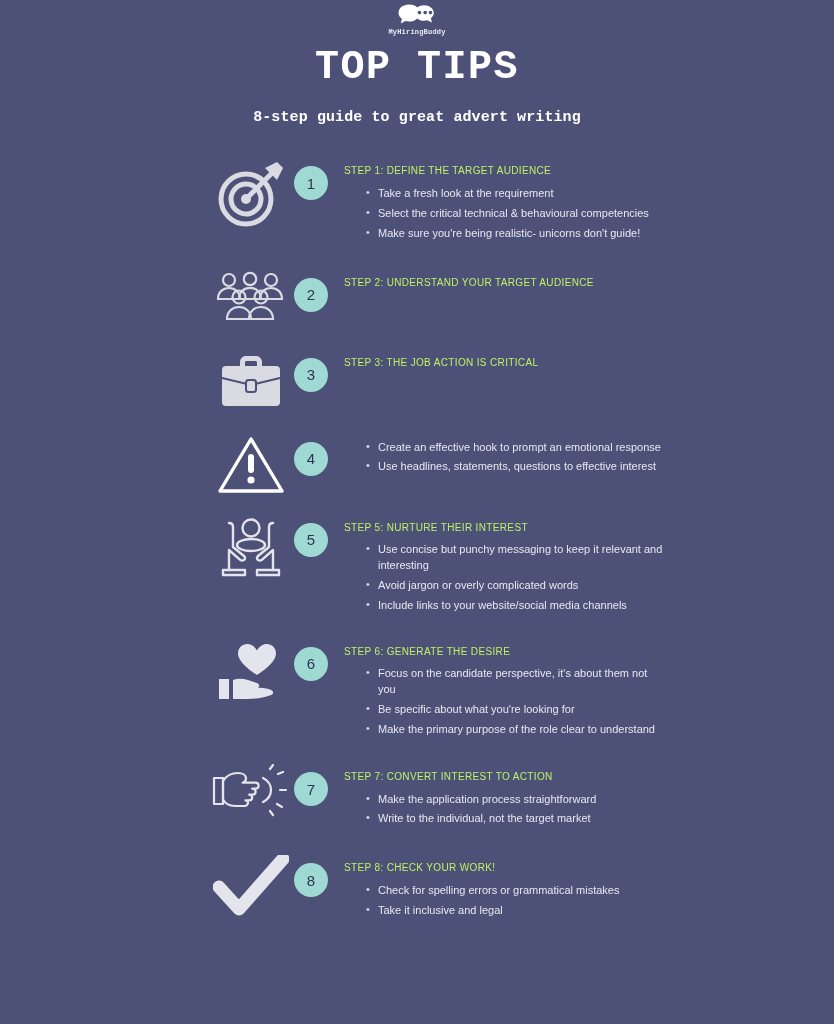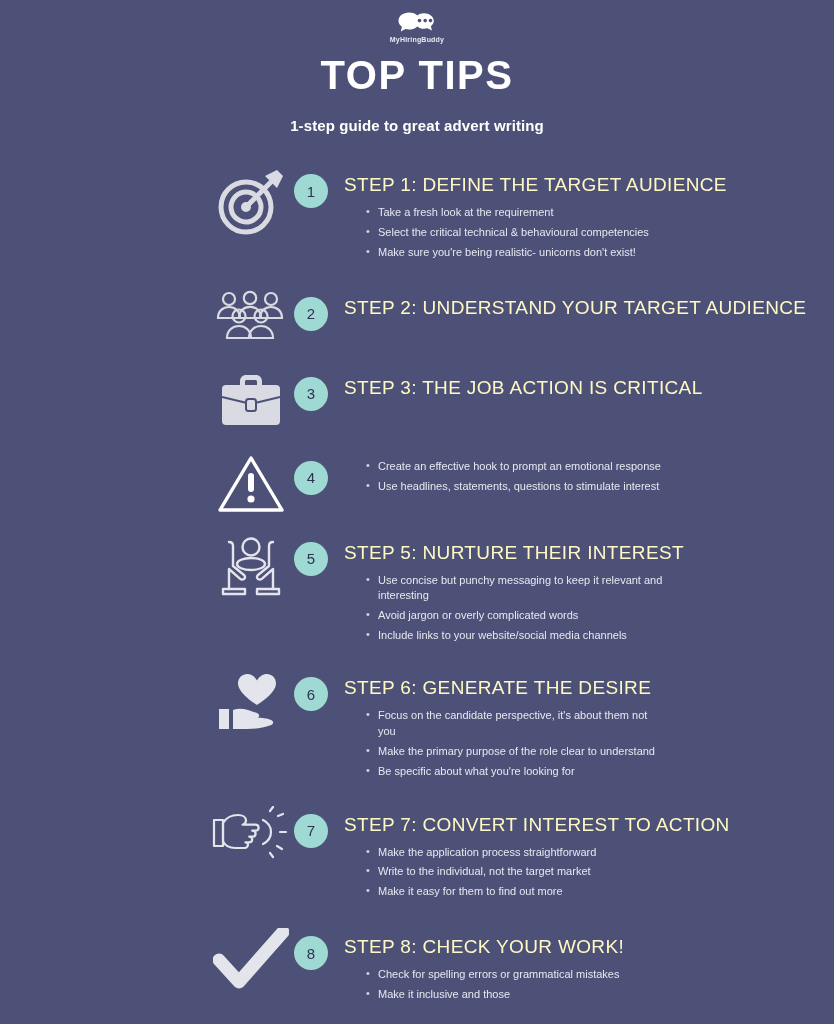--- a/index.html
+++ b/index.html
@@ -13,22 +13,22 @@
   body {
     background: #4e5177;
     font-family: "Liberation Sans", sans-serif;
     color: #ffffff;
     position: relative;
   }
 
   
   .header {
     width: 100%;
-    padding-top: 8px;
     text-align: center;
+    font-family: Liberation Mono, monospace;
   }
 
   .logo-wrap {
     display: flex;
     flex-direction: column;
     align-items: center;
     justify-content: center;
     height: 38px;
   }
 
@@ -95,22 +95,22 @@
     margin-right: 16px;
     margin-top: 10px;
   }
 
   .step-body {
     flex: 1;
     padding-right: 18px;
   }
 
   .step-title {
-    font-size: 19px;
-    color: #fef9c3;
+    font-size: 10px;
+    color: #bef264;
     letter-spacing: 0.35px;
     line-height: 1.25;
     padding-top: 9px;
     font-weight: normal;
   }
 
   .step-points {
     list-style: none;
     margin-top: 8px;
     padding-left: 22px;
@@ -159,21 +159,21 @@
         <path d="M27 2.2c-5.2 0-9.4 3.3-9.4 7.8s4.2 7.8 9.4 7.8c1.2 0 2.4-.2 3.4-.5l4.6 2.3-1.2-4.4c1.9-1.4 3-3.4 3-5.2 0-4.5-4.5-7.8-9.8-7.8z" fill="#ffffff"></path>
         <circle cx="22.5" cy="9.6" r="1.8" fill="#4e5177"></circle>
         <circle cx="28.2" cy="9.6" r="1.8" fill="#4e5177"></circle>
         <circle cx="33.5" cy="9.6" r="1.8" fill="#4e5177"></circle>
       </svg>
     </span>
     <span class="logo-text">MyHiringBuddy</span>
   </div>
 
   <h1 class="main-title">TOP TIPS</h1>
-  <h2 class="sub-title">1-step guide to great advert writing</h2>
+  <h2 class="sub-title">8-step guide to great advert writing</h2>
 </div>
 
 <div class="steps">
 
   <div class="step-row row-1">
     <div class="step-icon">
       <svg class="icon-svg" width="72" height="72" viewBox="0 0 72 72">
         <g fill="none" stroke="#d9dae2" stroke-width="5">
           <circle cx="31" cy="41" r="25"></circle>
           <circle cx="31" cy="41" r="15"></circle>
@@ -182,21 +182,21 @@
         <path d="M31 41 L58 14" stroke="#d9dae2" stroke-width="5" stroke-linecap="round"></path>
         <path d="M50 10 L62 4 L68 10 L62 22 Z" fill="#d9dae2"></path>
       </svg>
     </div>
     <div class="step-badge">1</div>
     <div class="step-body">
       <div class="step-title">STEP 1: DEFINE THE TARGET AUDIENCE</div>
       <ul class="step-points">
         <li>Take a fresh look at the requirement</li>
         <li>Select the critical technical &amp; behavioural competencies</li>
-        <li>Make sure you're being realistic- unicorns don't exist!</li>
+        <li>Make sure you're being realistic- unicorns don't guide!</li>
       </ul>
     </div>
   </div>
 
   <div class="step-row row-2">
     <div class="step-icon">
       <svg class="icon-svg" width="72" height="56" viewBox="0 0 72 56">
         <g fill="none" stroke="#d9dae2" stroke-width="2.2">
           <circle cx="14" cy="10" r="6"></circle>
           <path d="M3 29c0-7 5-11 11-11s11 4 11 11z"></path>
@@ -237,21 +237,21 @@
       <svg class="icon-svg" width="70" height="62" viewBox="0 0 70 62">
         <path d="M35 5 L66 57 H4 Z" fill="none" stroke="#ffffff" stroke-width="3.4" stroke-linejoin="round"></path>
         <rect x="32" y="20" width="6" height="19" rx="3" fill="#ffffff"></rect>
         <circle cx="35" cy="46" r="3.6" fill="#ffffff"></circle>
       </svg>
     </div>
     <div class="step-badge">4</div>
     <div class="step-body">
       <ul class="step-points">
         <li>Create an effective hook to prompt an emotional response</li>
-        <li>Use headlines, statements, questions to stimulate interest</li>
+        <li>Use headlines, statements, questions to effective interest</li>
       </ul>
     </div>
   </div>
 
   <div class="step-row row-5">
     <div class="step-icon">
       <svg class="icon-svg" width="70" height="66" viewBox="0 0 70 66">
         <g fill="none" stroke="#e3e4ec" stroke-width="2.4" stroke-linejoin="round" stroke-linecap="round">
           <circle cx="35" cy="13" r="8.5"></circle>
           <ellipse cx="35" cy="30" rx="14" ry="6"></ellipse>
@@ -279,22 +279,22 @@
         <path d="M42 36C42 36 23 24.5 23 14.5 23 8.8 27.4 5 32.2 5c3.9 0 7.6 2.6 9.8 6.4C44.2 7.6 47.9 5 51.8 5 56.6 5 61 8.8 61 14.5 61 24.5 42 36 42 36z" fill="#e3e4ec"></path>
         <path d="M4 40 h10 v20 H4 z" fill="#e3e4ec"></path>
         <path d="M18 41c5-2 10-1.5 15 0l9 3c3 1 3 5-0.5 5H33c7 0 16-1 23 2 3 1.3 3 4-0.5 5.3-7 2.5-15 3.7-23 3.7H18z" fill="#e3e4ec"></path>
       </svg>
     </div>
     <div class="step-badge">6</div>
     <div class="step-body">
       <div class="step-title">STEP 6: GENERATE THE DESIRE</div>
       <ul class="step-points">
         <li>Focus on the candidate perspective, it's about them not you</li>
+        <li>Be specific about what you're looking for</li>
         <li>Make the primary purpose of the role clear to understand</li>
-        <li>Be specific about what you're looking for</li>
       </ul>
     </div>
   </div>
 
   <div class="step-row row-7">
     <div class="step-icon">
       <svg class="icon-svg" width="82" height="54" viewBox="0 0 82 54">
         <g fill="none" stroke="#e3e4ec" stroke-width="2.2" stroke-linejoin="round" stroke-linecap="round">
           <path d="M4 14 h9 v26 H4 z"></path>
           <path d="M13 17c3-5 9-8 15-8 5 0 8 2.5 8 5.5 0 2-1.3 3.5-3.4 4.2h12.6c2 0 3.4 1.3 3.4 3 0 1.8-1.4 3-3.4 3h-3c2 0 3.4 1.2 3.4 3s-1.4 3-3.4 3h-3c1.8 0 3 1.2 3 2.8s-1.3 2.8-3.2 2.8h-3.6c1.5 0 2.6 1.1 2.6 2.5S36.3 42 34.8 42H25c-5 0-9.5-2-12-6.5z"></path>
@@ -302,34 +302,33 @@
           <path d="M60 5 l3-4M68 10 l5-2M70 26 h6M67 40 l5 3M60 47 l3 4"></path>
         </g>
       </svg>
     </div>
     <div class="step-badge">7</div>
     <div class="step-body">
       <div class="step-title">STEP 7: CONVERT INTEREST TO ACTION</div>
       <ul class="step-points">
         <li>Make the application process straightforward</li>
         <li>Write to the individual, not the target market</li>
-        <li>Make it easy for them to find out more</li>
       </ul>
     </div>
   </div>
 
   <div class="step-row row-8">
     <div class="step-icon">
       <svg class="icon-svg" width="76" height="62" viewBox="0 0 76 62">
         <path d="M6 32 L26 54 L70 4" fill="none" stroke="#e3e4ec" stroke-width="13" stroke-linecap="round" stroke-linejoin="round"></path>
       </svg>
     </div>
     <div class="step-badge">8</div>
     <div class="step-body">
       <div class="step-title">STEP 8: CHECK YOUR WORK!</div>
       <ul class="step-points">
         <li>Check for spelling errors or grammatical mistakes</li>
-        <li>Make it inclusive and those</li>
+        <li>Take it inclusive and legal</li>
       </ul>
     </div>
   </div>
 
 </div>
 
 </body></html>

